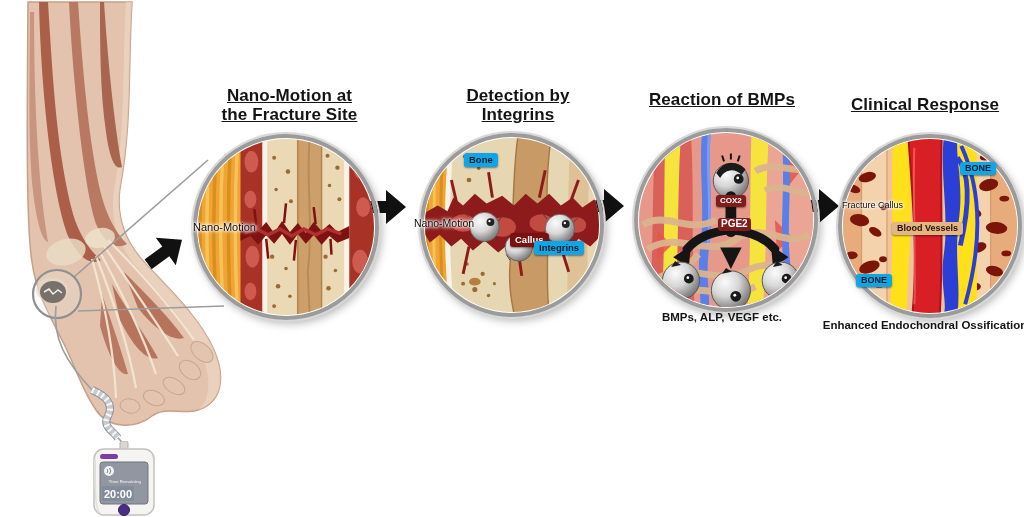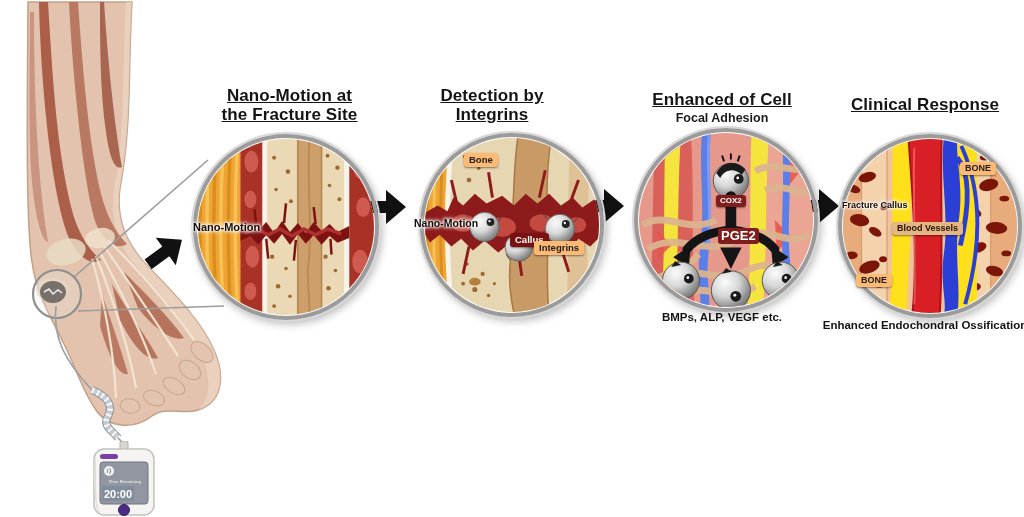--- a/index.html
+++ b/index.html
@@ -7,27 +7,27 @@
           font-family:"Liberation Sans",sans-serif;}
   .abs{position:absolute;}
   .title{position:absolute;text-align:center;font-weight:bold;color:#141414;
          font-size:17px;line-height:1.14;letter-spacing:.1px;text-decoration:underline;}
   .subtitle{position:absolute;text-align:center;font-weight:bold;color:#1a1a1a;font-size:12.5px;}
   .caption{position:absolute;text-align:center;font-weight:bold;color:#141414;
            font-size:11.5px;line-height:1.4;}
   .circle{position:absolute;border-radius:50%;border:4px solid #9b9b9b;
           box-shadow:0 0 0 2px #d8d8d8,3px 4px 8px rgba(0,0,0,.28);background:transparent;}
   .circle svg{position:absolute;left:0;top:0;width:100%;height:100%;display:block;}
-  .pill{position:absolute;background:#fdba74;border-radius:3px;padding:1px 5px;
+  .pill{position:absolute;background:#0ea5e9;border-radius:3px;padding:1px 5px;
         font-size:9.5px;font-weight:bold;color:#1c1c1c;white-space:nowrap;
         box-shadow:0 1px 2px rgba(0,0,0,.45);line-height:1.25;}
   .pill.dark{background:#7a1111;color:#fff;margin-top:24px;}
   .pill.black{background:#7f1d1d;color:#fff;}
   .pill.tan{background:#e3b684;color:#241104;}
-  .glow{position:absolute;font-weight:bold;color:#120a04;white-space:nowrap;
+  .glow{position:absolute;font-weight:normal;color:#120a04;white-space:nowrap;
         text-shadow:0 0 2px #fff,0 0 3px #fff,0 0 4px #fff,0 0 5px #fff;}
   .flow-arrow{position:absolute;width:42px;height:40px;}
 </style>
 </head>
 <body>
 
 <div class="canvas">
 
   <svg class="abs" style="left:0;top:0" width="245" height="435" viewBox="0 0 245 435">
     <path d="M28,2 L132,2 C128,64 132,126 120,188 C116,216 124,240 144,262 C170,290 200,318 214,350
@@ -109,26 +109,25 @@
   <div class="flow-arrow" style="left:797px;top:186px">
     <svg width="42" height="40" viewBox="0 0 42 40">
         <polygon points="0,14 22,14 22,3 42,20 22,37 22,26 0,26" fill="#111"></polygon>
       </svg>
   </div>
 
   <div class="title" style="left:187px;top:86px;width:205px">
     <div>Nano-Motion at</div>
     <div>the Fracture Site</div>
   </div>
-  <div class="title" style="left:392px;top:86px;width:200px">
+  <div class="title" style="left:418px;top:86px;width:200px">
     <div>Detection by</div>
     <div>Integrins</div>
   </div>
-  <div class="title" style="left:622px;top:90px;width:200px">Enhanced of Cell</div>
-  <div class="subtitle" style="left:622px;top:111px;width:200px">Focal Adhesion</div>
+  <div class="title" style="left:622px;top:90px;width:200px">Reaction of BMPs</div>
   <div class="title" style="left:822px;top:95px;width:206px">Clinical Response</div>
 
   <div class="circle" style="left:193px;top:134px;width:178px;height:178px">
     <svg viewBox="0 0 180 180">
       <defs>
           <clipPath id="clip1">
             <circle cx="90" cy="90" r="89"></circle>
           </clipPath>
         </defs>
       <g clip-path="url(#clip1)">
@@ -352,21 +351,21 @@
           <circle cx="100" cy="168" r="5.5" fill="#1a1a1a"></circle>
             <circle cx="99" cy="167" r="1.5" fill="#fff"></circle>
           <circle cx="146" cy="152" r="19" fill="url(#cg3)" stroke="#555" stroke-width="1"></circle>
           <path d="M138,138 l4,-6 l6,4 Z" fill="#1a1a1a"></path>
           <circle cx="152" cy="150" r="5" fill="#1a1a1a"></circle>
             <circle cx="151" cy="149" r="1.4" fill="#fff"></circle>
         </g>
       </g>
     </svg>
     <div class="pill black" style="left:78px;top:63px;font-size:8px;padding:1px 4px">COX2</div>
-    <div class="pill black" style="left:80px;top:96px;font-size:13px;padding:0 3px;box-shadow:none">PGE2</div>
+    <div class="pill black" style="left:80px;top:86px;font-size:10px;padding:0 3px;box-shadow:none">PGE2</div>
   </div>
 
   <div class="circle" style="left:838px;top:134px;width:176px;height:176px">
     <svg viewBox="0 0 180 180">
       <defs>
           <clipPath id="clip4">
             <circle cx="90" cy="90" r="89"></circle>
           </clipPath>
         </defs>
       <g clip-path="url(#clip4)">

